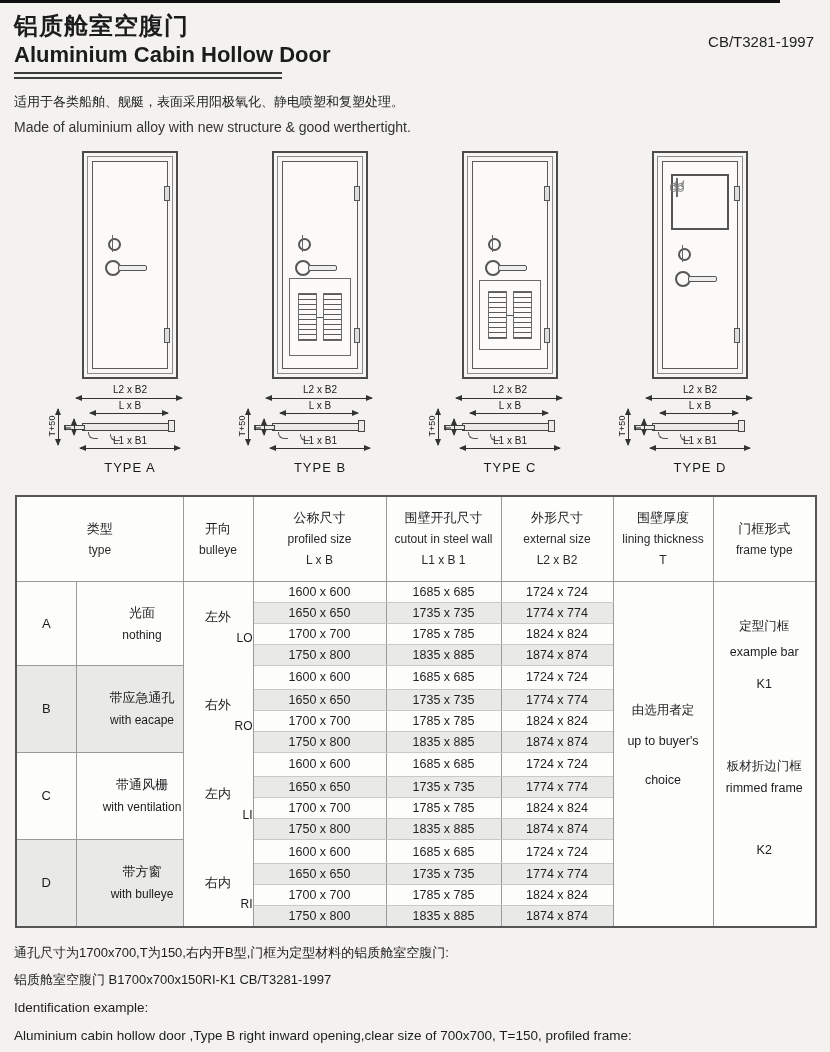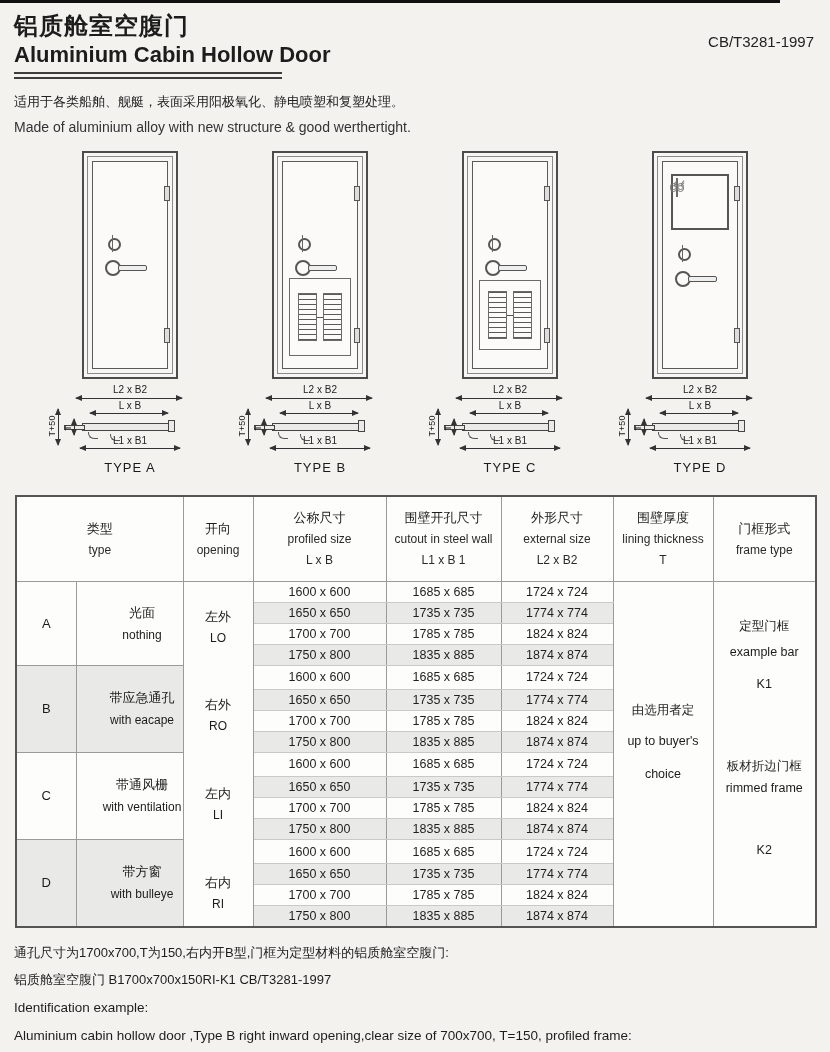--- a/index.html
+++ b/index.html
@@ -71,21 +71,21 @@
   tr.shade td.sz{background:#e9e9e7;}
   td.tletter,td.tdesc{font-size:13px;vertical-align:middle;}
   td.gshade{background:#e9e9e7;}
   .d2{display:block;line-height:1.0;padding-left:25px;}
   .d2 + .d2{margin-top:10px;}
   .d2.en{font-size:12px;}
   td.opening,td.lining,td.frame{vertical-align:top;background:#fdfdfc;position:relative;}
   .opwrap{display:flex;flex-direction:column;justify-content:space-between;height:300px;padding:28px 0 16px 0;}
   .op{line-height:1.0;font-size:13px;}
   .op span{display:block;}
-  .op span + span{margin-top:9px;font-size:12px;}
+  .op span + span{margin-top:9px;font-size:12px;text-align:right;}
   .abs{position:absolute;left:0;width:100%;text-align:center;font-size:12.5px;line-height:1.0;}
   
   .example{margin:16px 14px 0 14px;font-size:13px;line-height:1.0;color:#1d1d1d;}
   .example div{margin-bottom:10px;line-height:1.35;}
   .ex-en{font-size:13.5px;}
 </style>
 </head>
 <body>
 
 <div class="topstrip"></div>
@@ -257,21 +257,21 @@
         <col style="width:103px">
   </colgroup>
   <thead>
     <tr>
       <th colspan="2">
         <div class="hzh">类型</div>
         <div class="hen">type</div>
       </th>
       <th>
         <div class="hzh">开向</div>
-        <div class="hen">opening</div>
+        <div class="hen">bulleye</div>
       </th>
       <th>
         <div class="hzh">公称尺寸</div>
         <div class="hen">profiled size</div>
         <div class="hsub">L x B</div>
       </th>
       <th>
         <div class="hzh">围壁开孔尺寸</div>
         <div class="hen">cutout in steel wall</div>
         <div class="hsub">L1 x B 1</div>
@@ -319,21 +319,21 @@
                 <span>RI</span>
               </div>
         </div>
       </td>
       <td class="sz">1600 x 600</td>
       <td class="sz">1685 x 685</td>
       <td class="sz">1724 x 724</td>
       <td class="lining" rowspan="16">
         <span class="abs" style="top:122px;">由选用者定</span>
         <span class="abs" style="top:153px;">up to buyer's</span>
-        <span class="abs" style="top:186px;">choice</span>
+        <span class="abs" style="top:192px;">choice</span>
       </td>
       <td class="frame" rowspan="16">
         <span class="abs" style="top:38px;">定型门框</span>
         <span class="abs" style="top:64px;">example bar</span>
         <span class="abs" style="top:96px;">K1</span>
         <span class="abs" style="top:178px;">板材折边门框</span>
         <span class="abs" style="top:200px;">rimmed frame</span>
         <span class="abs" style="top:262px;">K2</span>
       </td>
     </tr>

